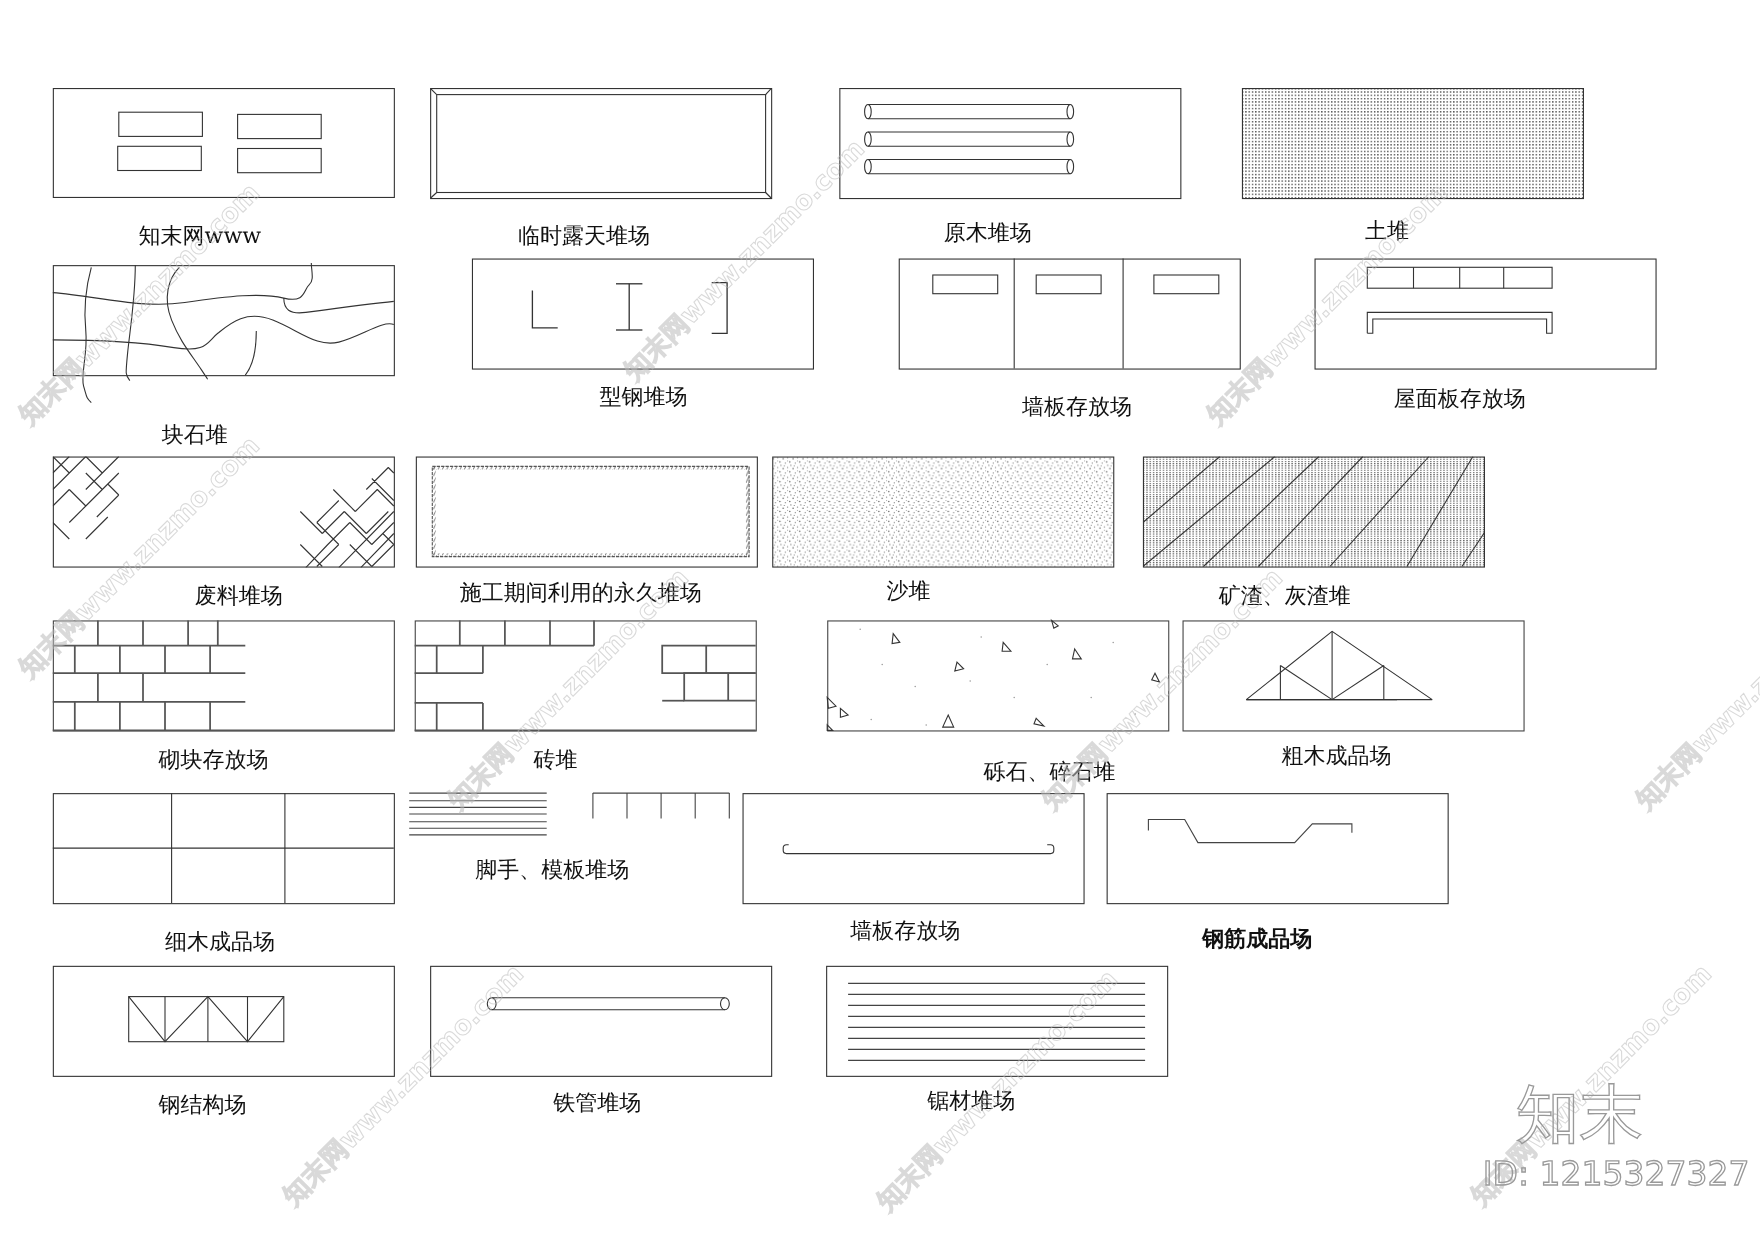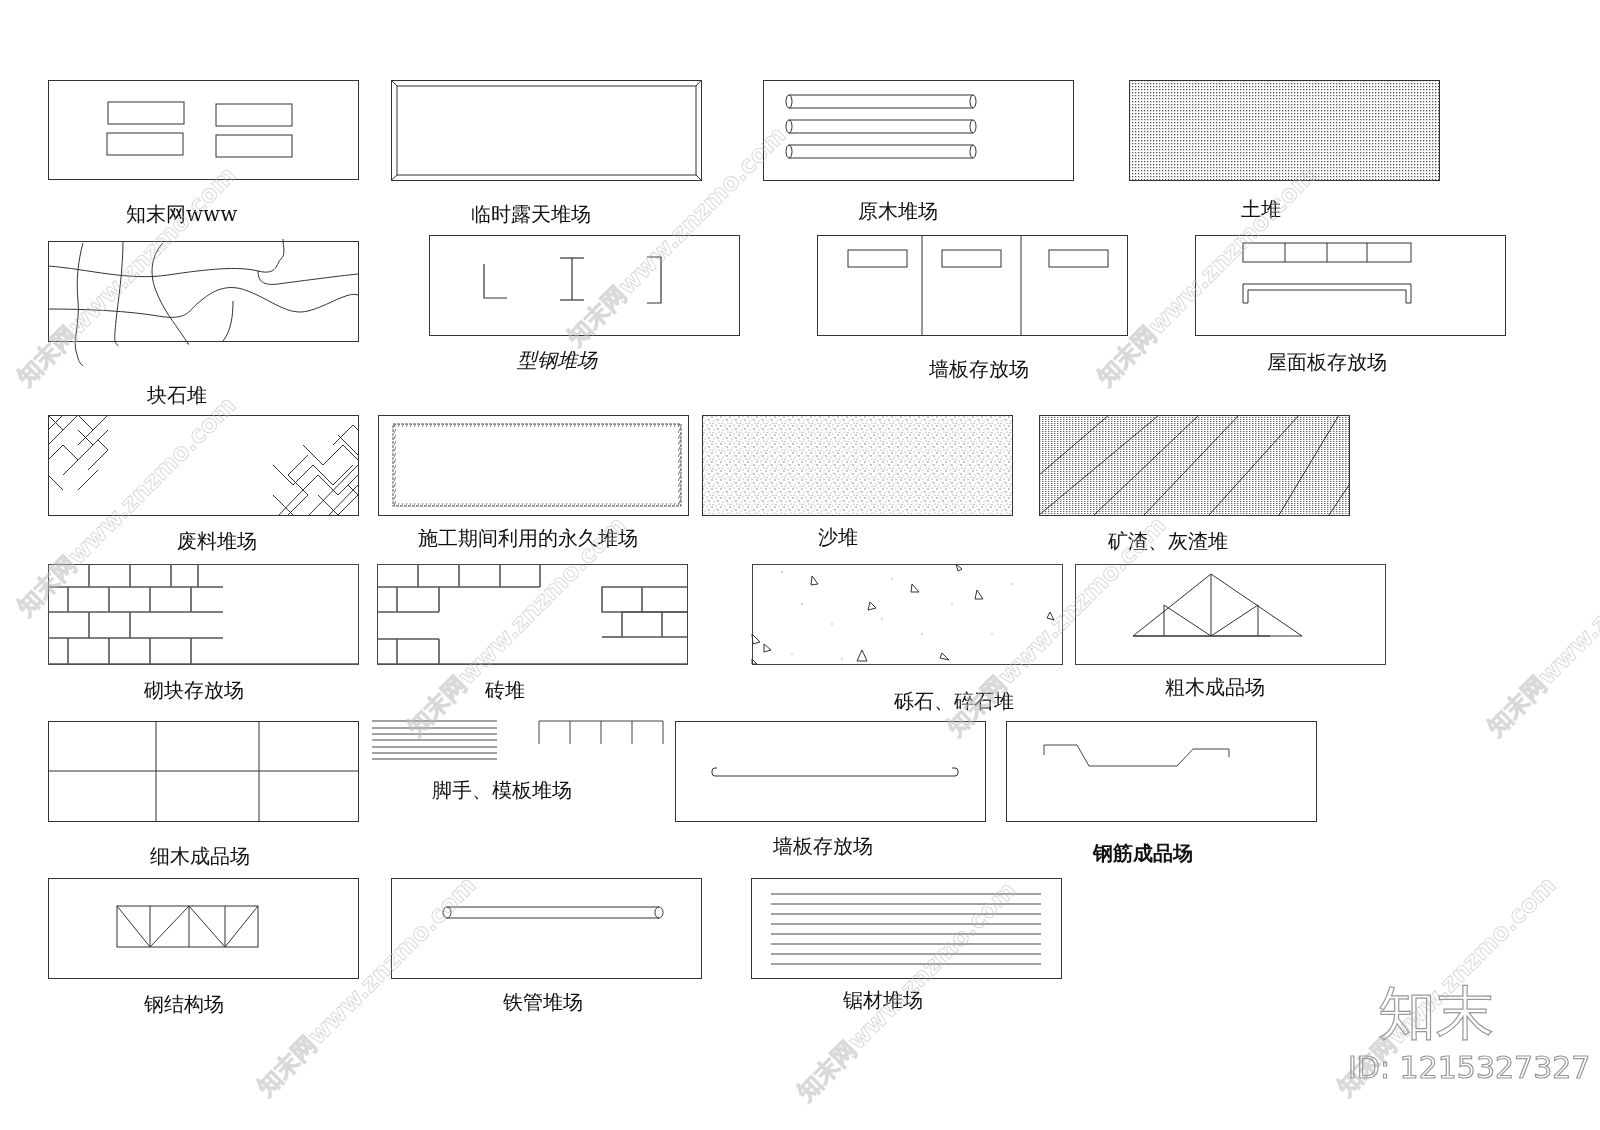--- a/index.html
+++ b/index.html
@@ -104,21 +104,21 @@
   <svg width="312" height="102">
     <rect x="0.5" y="0.5" width="310" height="100" fill="none" stroke="#333"></rect>
     <g fill="none" stroke="#333" stroke-width="1.2">
       <polyline points="55,29 55,63 78,63"></polyline>
       <line x1="131" y1="23" x2="155" y2="23"></line>
         <line x1="143" y1="23" x2="143" y2="65"></line>
         <line x1="131" y1="65" x2="155" y2="65"></line>
       <polyline points="218,22 232,22 232,68 218,68"></polyline>
     </g>
   </svg>
-  <div class="lbl" style="left:88px;top:112px;font-style:italic;">型钢堆场</div>
+  <div class="lbl" style="left:116px;top:112px;">型钢堆场</div>
 </div>
 
 <div class="cell" style="left:817px;top:235px;">
   <svg width="312" height="102">
     <rect x="0.5" y="0.5" width="310" height="100" fill="none" stroke="#333"></rect>
     <line x1="105" y1="0" x2="105" y2="100" stroke="#333"></line>
       <line x1="204" y1="0" x2="204" y2="100" stroke="#333"></line>
     <rect x="31" y="15" width="59" height="17" fill="none" stroke="#333"></rect>
     <rect x="125" y="15" width="59" height="17" fill="none" stroke="#333"></rect>
     <rect x="232" y="15" width="59" height="17" fill="none" stroke="#333"></rect>
@@ -168,21 +168,21 @@
     <rect x="15" y="9" width="3" height="82" fill="url(#tick)"></rect>
     <rect x="300" y="9" width="3" height="82" fill="url(#tick)"></rect>
   </svg>
   <div class="lbl" style="left:40px;top:110px;">施工期间利用的永久堆场</div>
 </div>
 
 <div class="cell" style="left:702px;top:415px;">
   <svg width="312" height="102">
     <rect x="0.5" y="0.5" width="310" height="100" fill="url(#sand)" stroke="#333"></rect>
   </svg>
-  <div class="lbl" style="left:104px;top:109px;margin-left:12px;">沙堆</div>
+  <div class="lbl" style="left:104px;top:109px;">沙堆</div>
 </div>
 
 <div class="cell" style="left:1039px;top:415px;">
   <svg width="312" height="102">
     <defs>
         <clipPath id="c12">
           <rect x="0" y="0" width="311" height="101"></rect>
         </clipPath>
       </defs>
     <rect x="0.5" y="0.5" width="310" height="100" fill="url(#hlines)" stroke="#333"></rect>

